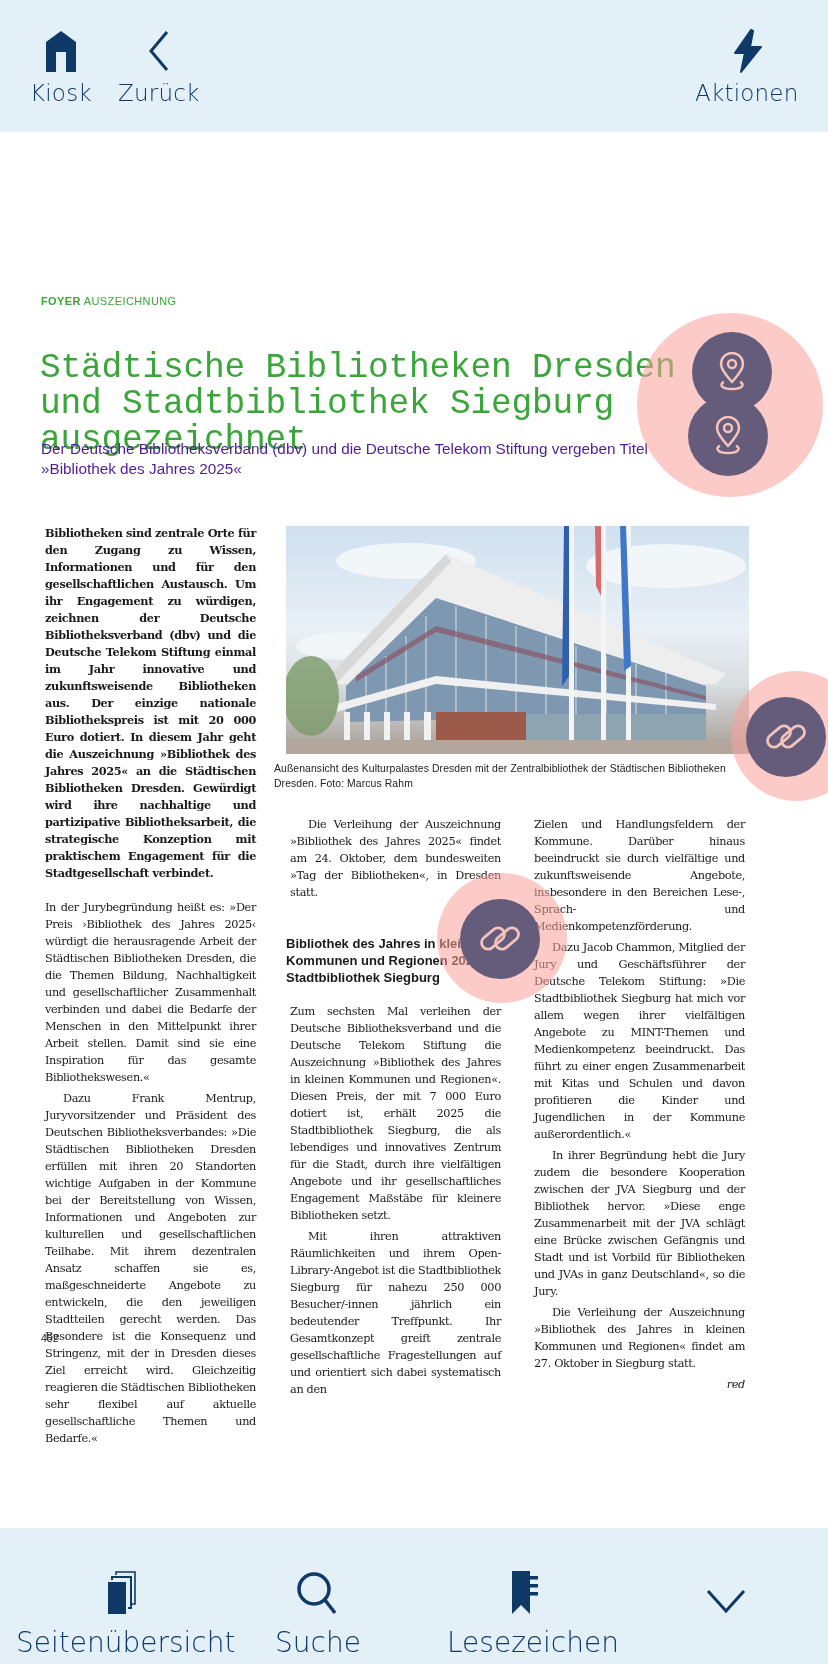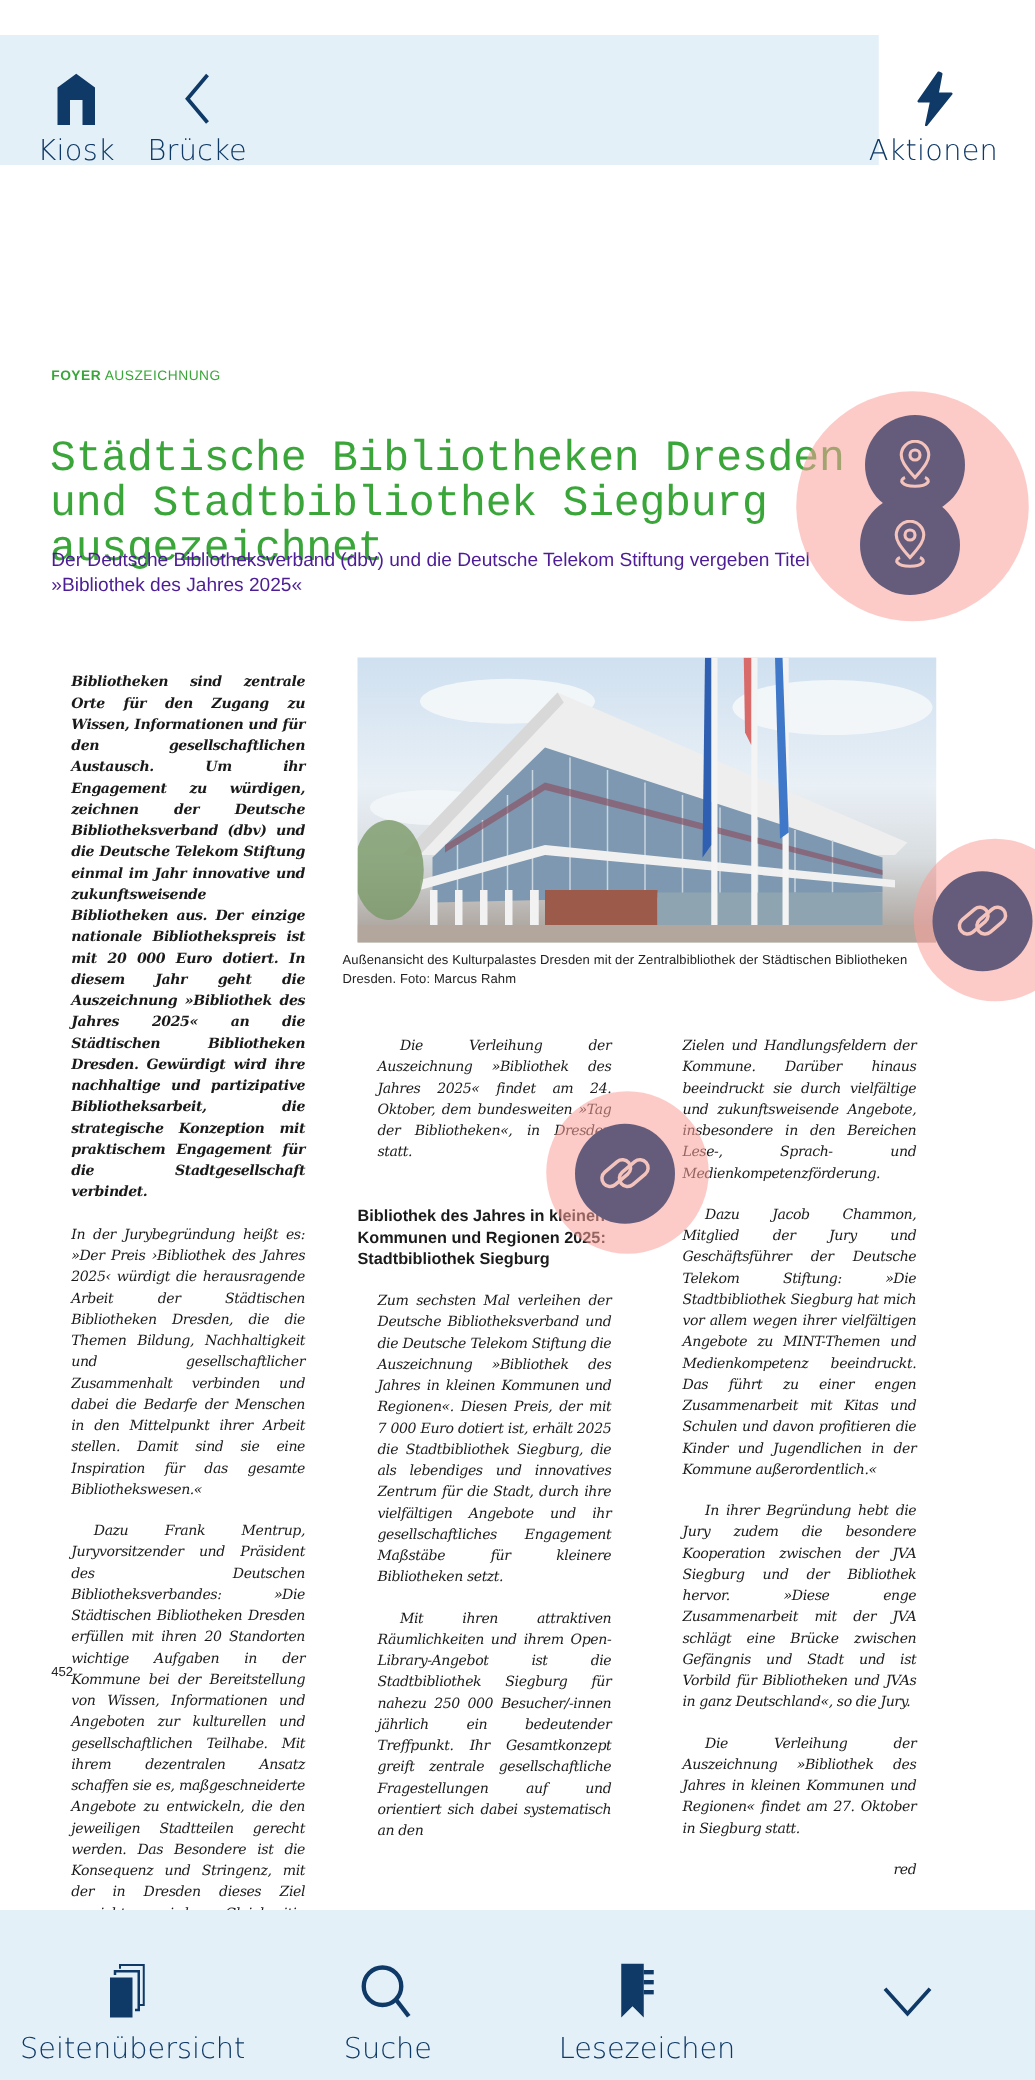--- a/index.html
+++ b/index.html
@@ -1,77 +1,77 @@
 <!DOCTYPE html>
 <html><head>
 <meta charset="utf-8">
 <style>
   * { box-sizing: border-box; margin: 0; padding: 0; }
   html, body { width: 828px; height: 1664px; overflow: hidden; background: #ffffff; }
   body { position: relative; font-family: "Liberation Sans", sans-serif; color: #111; }
 
   
-  .topbar { position: absolute; left: 0; top: 0; width: 703px; height: 132px; background: #e3f0f7; margin-top: 28px; }
+  .topbar { position: absolute; left: 0; top: 0; width: 828px; height: 132px; background: #e3f0f7; }
   .nav-btn { position: absolute; top: 26px; display: flex; flex-direction: column; align-items: center; color: #0f3966; cursor: pointer; }
   .nav-btn .ico { width: 50px; height: 50px; display: flex; align-items: center; justify-content: center; }
   .nav-btn .lbl { font-family: "DejaVu Sans", sans-serif; font-size: 23px; font-weight: 300; margin-top: 4px; letter-spacing: 0.2px; color: #0f3966; white-space: nowrap; }
   #kiosk { left: 30px; }
   #zurueck { left: 118px; }
   #aktionen { left: 695px; justify-content: center; }
 
   
   .page { position: absolute; left: 0; top: 132px; width: 732px; height: 1396px; background: #fff; }
   .kicker { position: absolute; left: 41px; top: 163px; font-size: 11px; letter-spacing: 0.4px; color: #3aa63a; }
   .kicker b { font-weight: bold; }
   .headline { position: absolute; left: 40px; top: 218px; width: 660px; font-size: 34.5px; line-height: 36px; color: #3aa63a; font-weight: normal; letter-spacing: -0.2px; font-family: Liberation Mono, monospace; }
   .subhead { position: absolute; left: 41px; top: 307px; width: 660px; font-size: 15.3px; line-height: 20px; color: #4c1d95; }
 
   .col { position: absolute; font-family: "DejaVu Serif", serif; font-size: 11.3px; line-height: 17px; text-align: justify; hyphens: auto; color: #1a1a1a; letter-spacing: -0.35px; }
-  .col p { margin: 16px; font-style: italic; }
+  .col p { margin: 4px; }
   .col p.ind { text-indent: 18px; }
   .col1 { left: 41px; top: 389px; width: 219px; }
   .col1 .lead { font-weight: bold; margin-bottom: 17px; }
   .col2 { left: 286px; top: 680px; width: 219px; }
   .col3 { left: 530px; top: 680px; width: 219px; }
   .subsec { font-family: "Liberation Sans", sans-serif; font-weight: bold; font-size: 13px; line-height: 17px; margin: 34px 0 17px 0; letter-spacing: 0; text-align: left; }
   .sig { text-align: right; font-style: italic; }
 
   .photo { position: absolute; left: 286px; top: 394px; width: 463px; height: 228px; overflow: hidden; background: linear-gradient(180deg, #cfe0f0 0%, #e9f0f6 45%, #d8dde0 70%, #a69c94 100%); }
   .caption { position: absolute; left: 274px; top: 629px; width: 463px; font-size: 10.4px; line-height: 15px; color: #222; letter-spacing: 0.1px; }
   .pagenum { position: absolute; left: 41px; top: 1200px; font-size: 10.5px; color: #222; }
 
   
   .halo { position: absolute; border-radius: 50%; background: rgba(250, 160, 155, 0.55); }
   .hotspot { position: absolute; border-radius: 50%; background: #655c7c; display: flex; align-items: center; justify-content: center; cursor: pointer; }
 
   
   .bottombar { position: absolute; left: 0; top: 1528px; width: 828px; height: 136px; background: #e3f0f7; }
   .bb-btn { position: absolute; top: 40px; display: flex; flex-direction: column; align-items: center; cursor: pointer; }
   .bb-btn .ico { width: 52px; height: 50px; display: flex; align-items: center; justify-content: center; }
-  .bb-btn .lbl { font-family: "DejaVu Sans", sans-serif; font-size: 23px; font-weight: 300; color: #0f3966; margin-top: 8px; white-space: nowrap; }
+  .bb-btn .lbl { font-family: "DejaVu Sans", sans-serif; font-size: 28px; font-weight: 300; color: #0f3966; margin-top: 8px; white-space: nowrap; }
 </style>
 </head>
 <body>
 
 <div class="topbar">
   <div class="nav-btn" id="kiosk">
     <span class="ico">
       <svg width="32" height="42" viewBox="0 0 32 42">
           <path d="M1 12 L16 1 L31 12 L31 42 L21 42 L21 22 L11 22 L11 42 L1 42 Z" fill="#0f3966"></path>
         </svg>
     </span>
     <span class="lbl">Kiosk</span>
   </div>
   <div class="nav-btn" id="zurueck">
     <span class="ico">
       <svg width="26" height="42" viewBox="0 0 26 42">
           <path d="M21 2 L5 21 L21 40" fill="none" stroke="#0f3966" stroke-width="3"></path>
         </svg>
     </span>
-    <span class="lbl">Brücke</span>
+    <span class="lbl">Zurück</span>
   </div>
   <div class="nav-btn" id="aktionen">
     <span class="ico">
       <svg width="32" height="44" viewBox="0 0 32 44">
           <path d="M20 1 L4 24 L14 24 L10 43 L30 18 L19 18 L22 2 Z" fill="#0f3966" stroke="#0f3966" stroke-linejoin="round" stroke-width="2"></path>
         </svg>
     </span>
     <span class="lbl">Aktionen</span>
   </div>
 </div>

